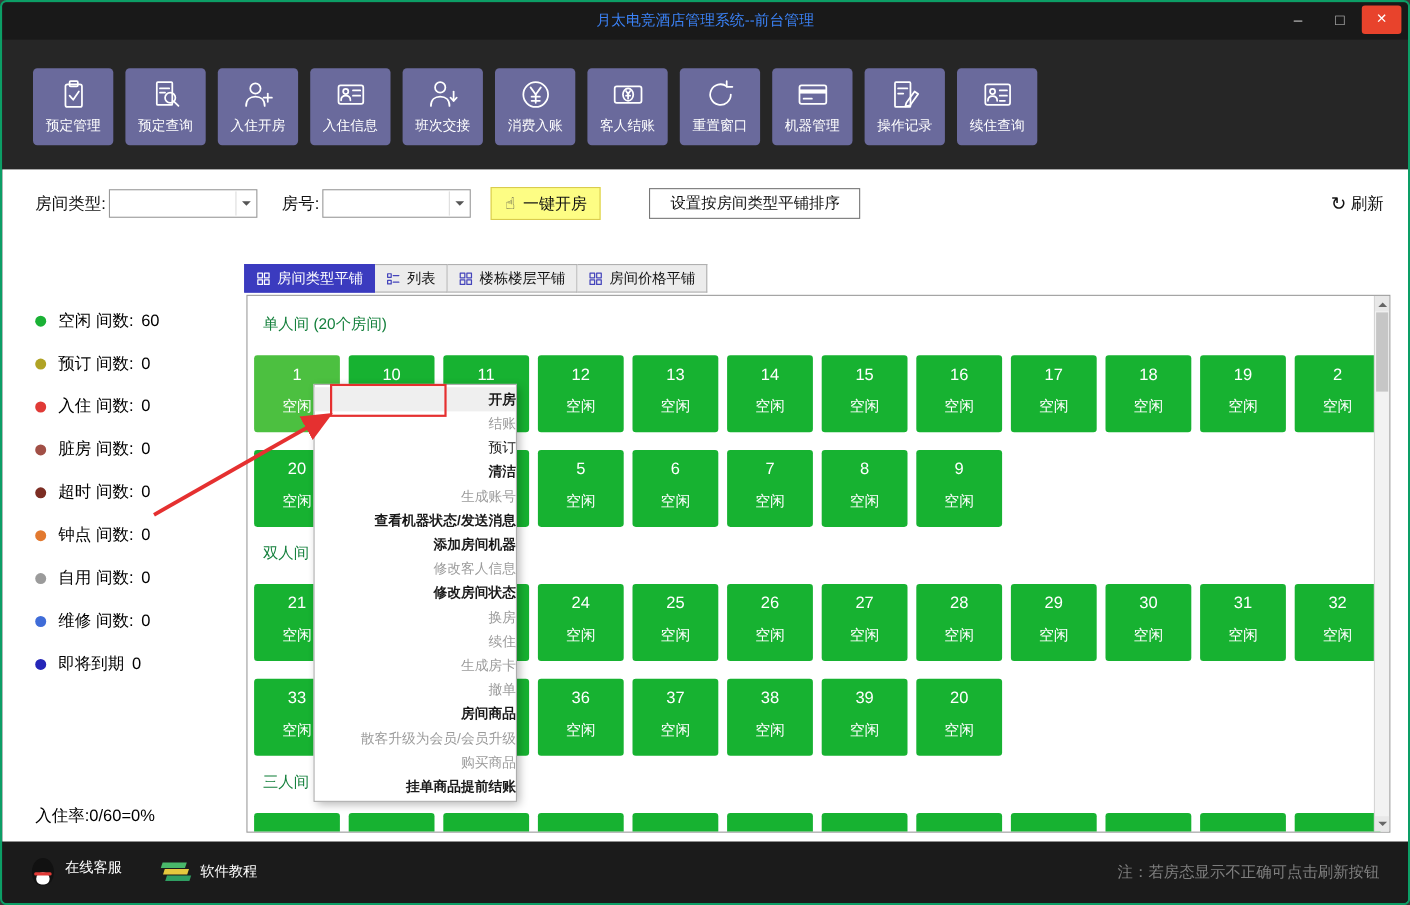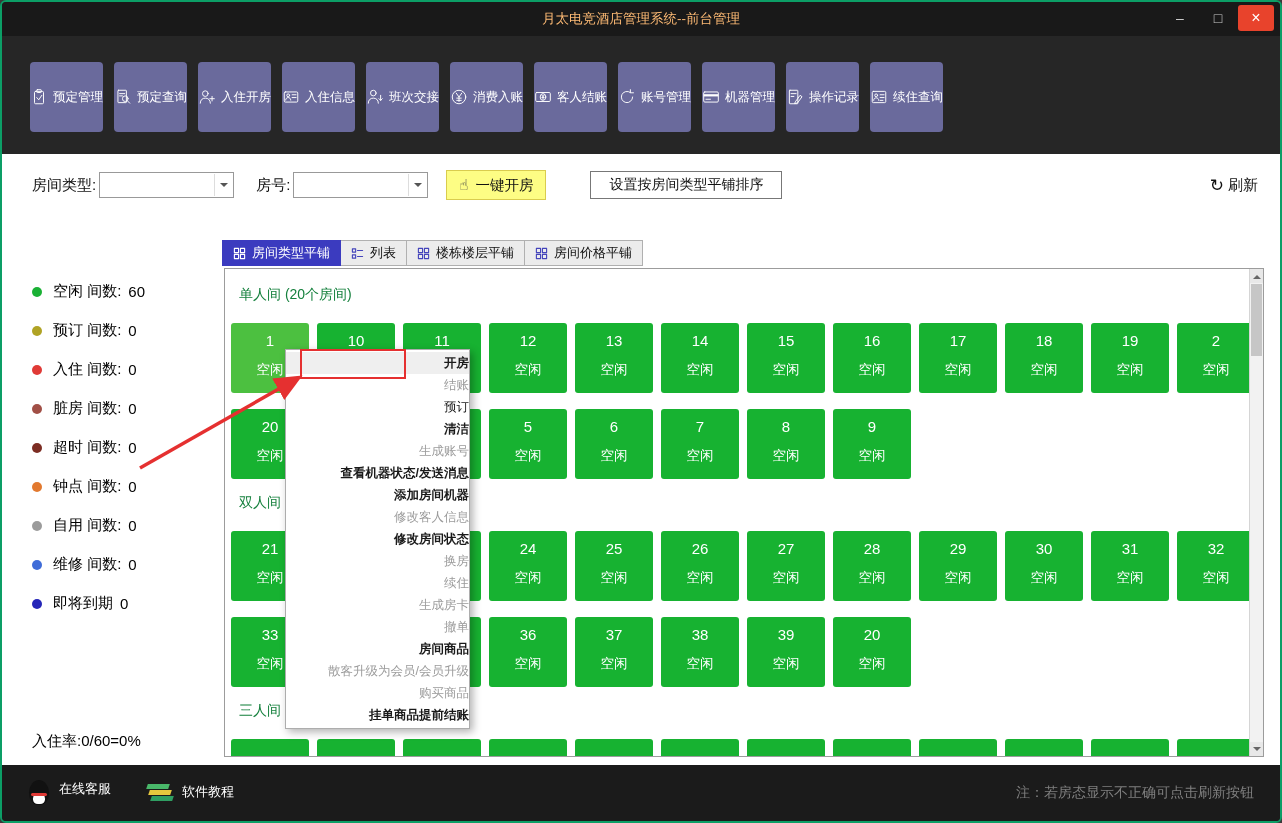--- a/index.html
+++ b/index.html
@@ -1,27 +1,27 @@
 <!DOCTYPE html>
 <html style="--room-free: #17b231; --room-free-hl: #4cc040; --accent-tab: #3b3bbf; --tb-btn: #6a6a9c; --anno: #e53030;"><head>
 <meta charset="utf-8">
 <style>
   html,body{margin:0;padding:0;background:#3a3a3a;}
   .window{width:1282px;height:823px;position:relative;border:2px solid #0c9e66;border-radius:6px;overflow:hidden;
     background:#262626;box-sizing:border-box;font-family:"Liberation Sans","DejaVu Sans",sans-serif;}
   
   .titlebar{height:34px;background:#191919;position:relative;display:flex;align-items:center;justify-content:center;}
-  .title{color:#fdba74;font-size:13.5px;}
+  .title{color:#3b82f6;font-size:13.5px;}
   .win-controls{position:absolute;right:6px;top:3px;display:flex;gap:2px;}
   .win-btn{width:36px;height:26px;display:flex;align-items:center;justify-content:center;color:#c9c9c9;font-size:14px;cursor:pointer;}
   .win-btn.close{background:#e8432c;color:#fff;border-radius:3px;font-size:16px;}
   
   .toolbar{height:118px;background:#262626;padding:26px 0 0 28px;box-sizing:border-box;}
   .tb-row{display:flex;gap:11px;}
-  .tb-btn{width:73px;height:70px;background:var(--tb-btn,#6a6a9c);border-radius:4px;display:flex;flex-direction:row;
+  .tb-btn{width:73px;height:70px;background:var(--tb-btn,#6a6a9c);border-radius:4px;display:flex;flex-direction:column;
     align-items:center;justify-content:center;gap:5px;color:#fff;cursor:pointer;}
   .tb-label{font-size:12.5px;white-space:nowrap;}
   
   .content{position:relative;height:611px;background:#fff;}
   .filter-row{position:absolute;top:16px;left:30px;right:22px;height:30px;display:flex;align-items:center;}
   .flabel{font-size:15px;color:#111;white-space:nowrap;}
   .select{width:135px;height:26px;border:1px solid #999;background:#fff;margin-left:3px;position:relative;box-sizing:border-box;cursor:pointer;}
   .sel-arrow{position:absolute;right:1px;top:1px;bottom:1px;width:17px;display:flex;align-items:center;justify-content:center;border-left:1px solid #ddd;}
   .sel-arrow::after{content:"";border:4px solid transparent;border-top-color:#555;margin-top:4px;}
   .ml22{margin-left:22px;}
@@ -167,21 +167,21 @@
             <line x1="16" y1="15.5" x2="16" y2="20"></line>
             <line x1="14" y1="17" x2="18" y2="17"></line>
           </svg>
           <span class="tb-label">客人结账</span>
         </div>
         <div class="tb-btn">
           <svg class="icon" width="30" height="30" viewBox="0 0 32 32" fill="none" stroke="currentColor" stroke-width="1.7" stroke-linecap="round" stroke-linejoin="round">
             <path d="M26,16 a10,10 0 1 1 -4,-8"></path>
             <polyline points="22,3 22,8.5 27.5,8.5"></polyline>
           </svg>
-          <span class="tb-label">账号管理</span>
+          <span class="tb-label">重置窗口</span>
         </div>
         <div class="tb-btn">
           <svg class="icon" width="30" height="30" viewBox="0 0 32 32" fill="none" stroke="currentColor" stroke-width="1.7" stroke-linecap="round" stroke-linejoin="round">
             <rect x="3" y="7" width="26" height="18" rx="2"></rect>
             <rect x="3" y="11" width="26" height="4" fill="currentColor" stroke="none"></rect>
             <line x1="7" y1="20" x2="15" y2="20"></line>
           </svg>
           <span class="tb-label">机器管理</span>
         </div>
         <div class="tb-btn">

